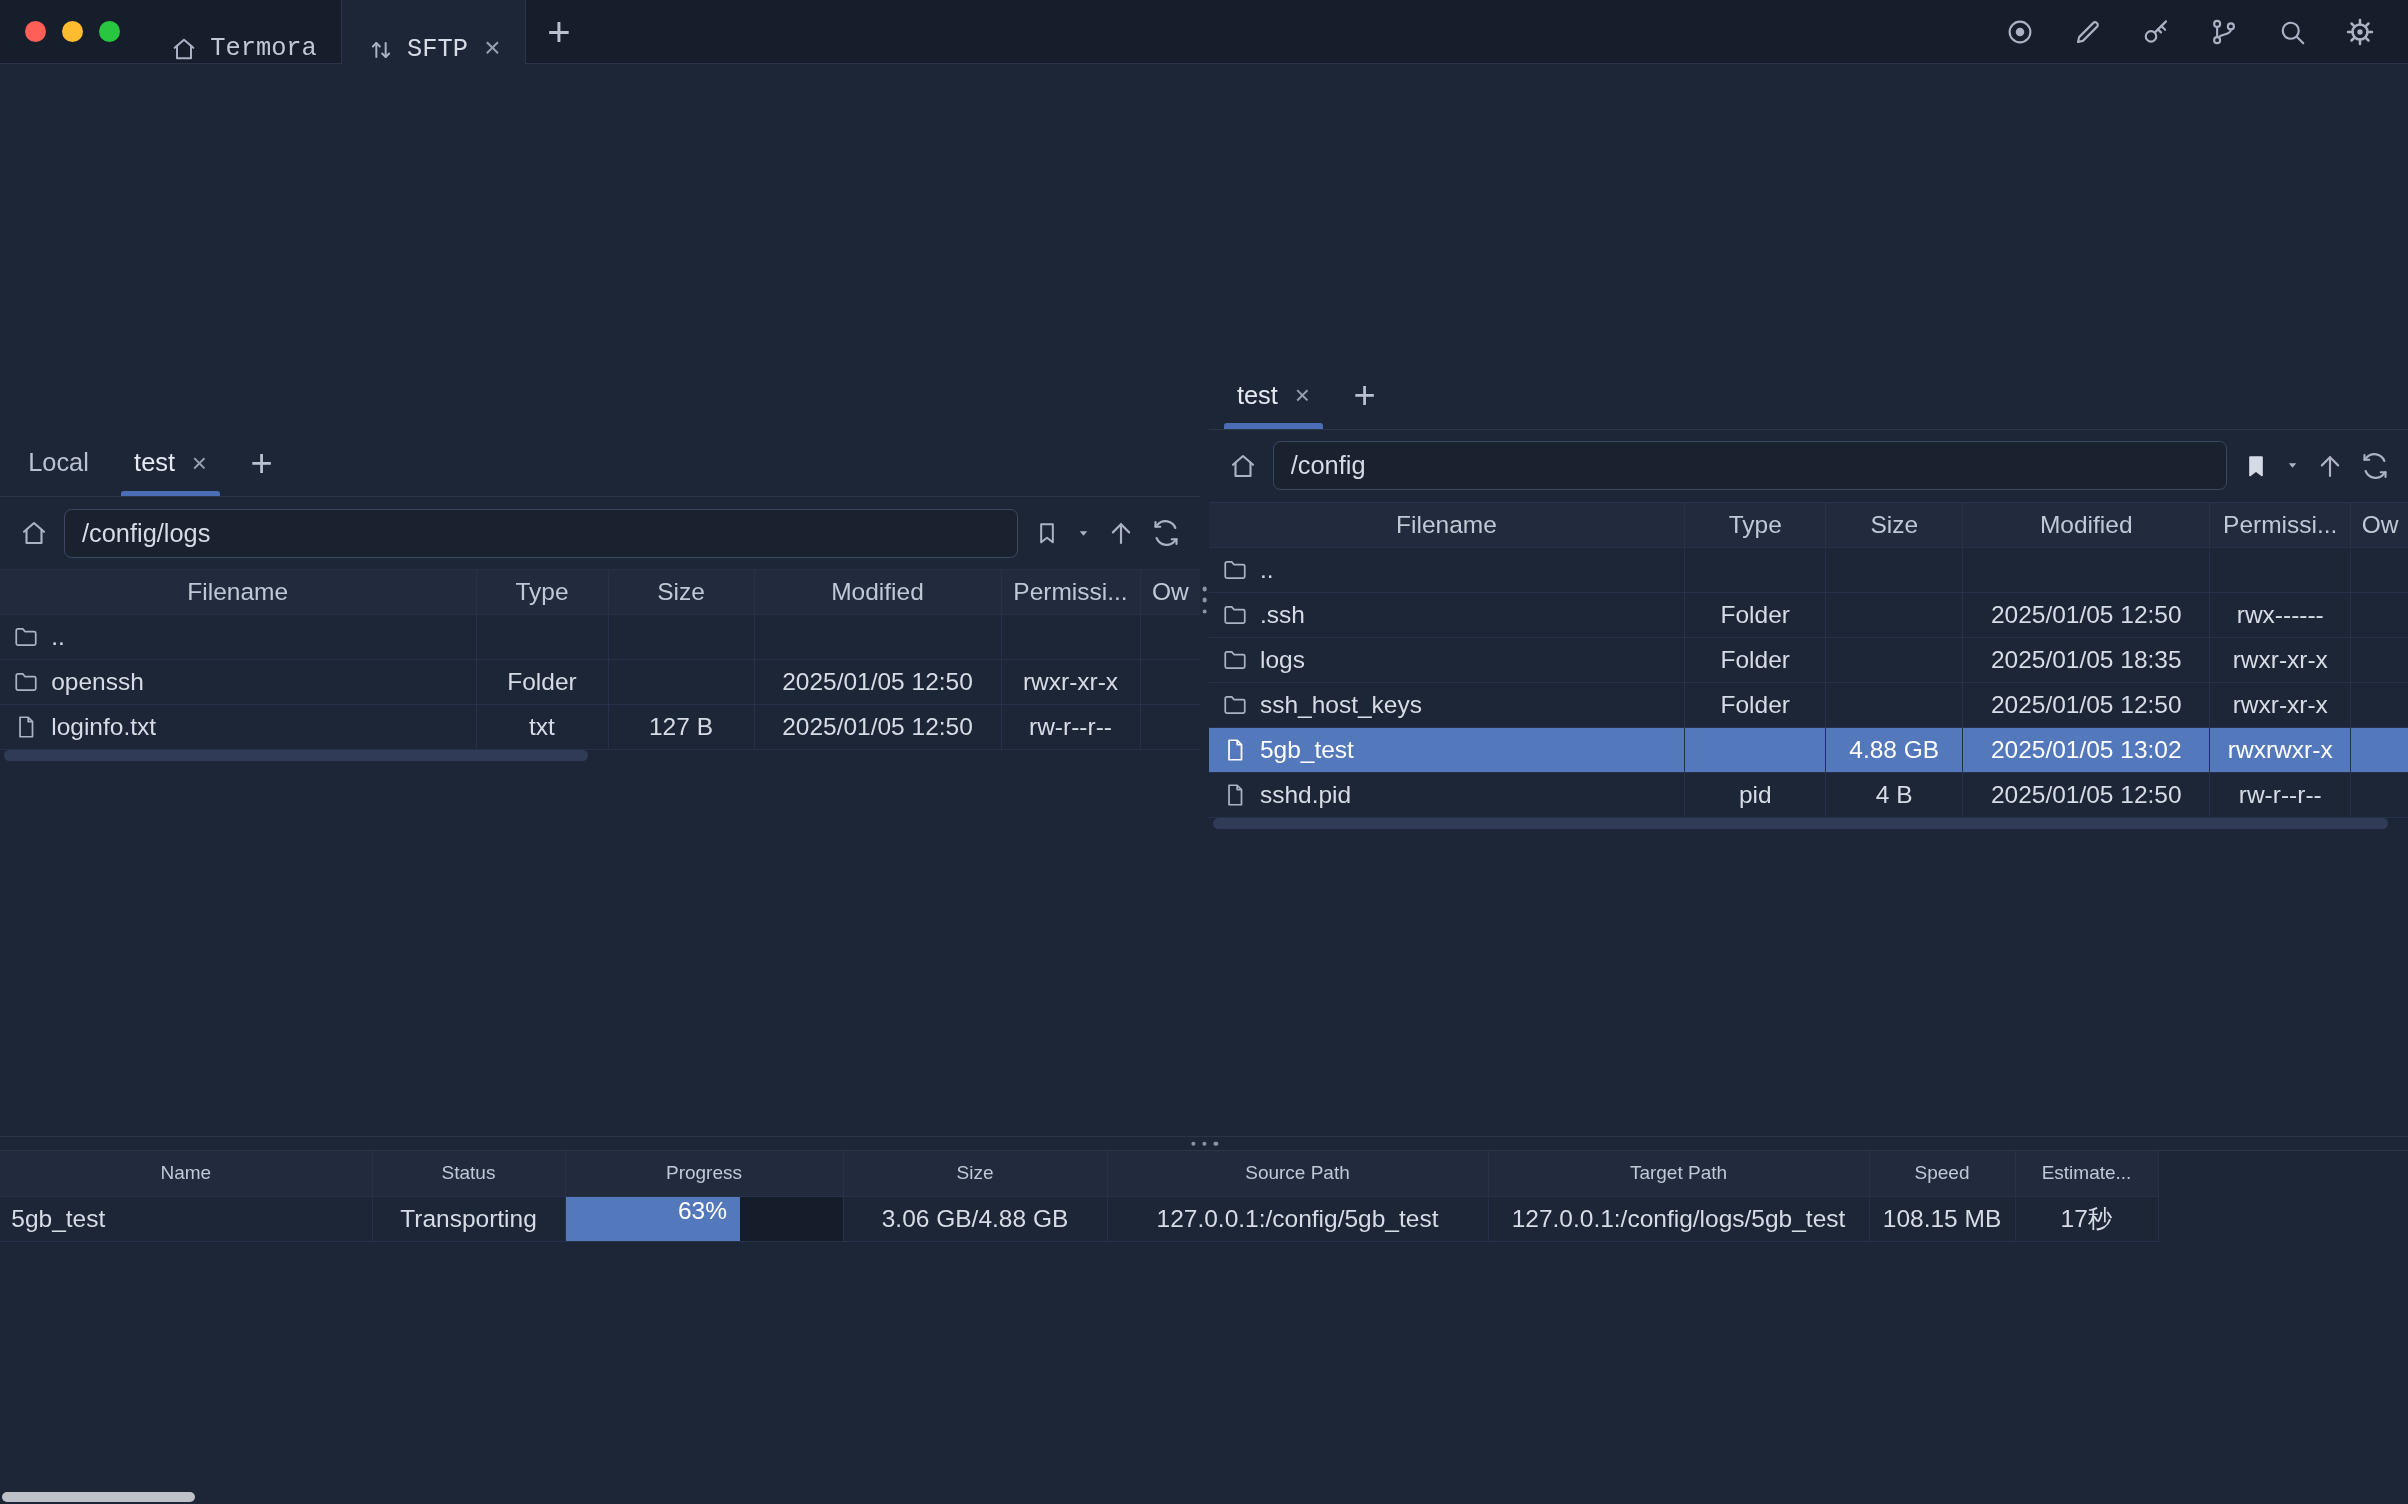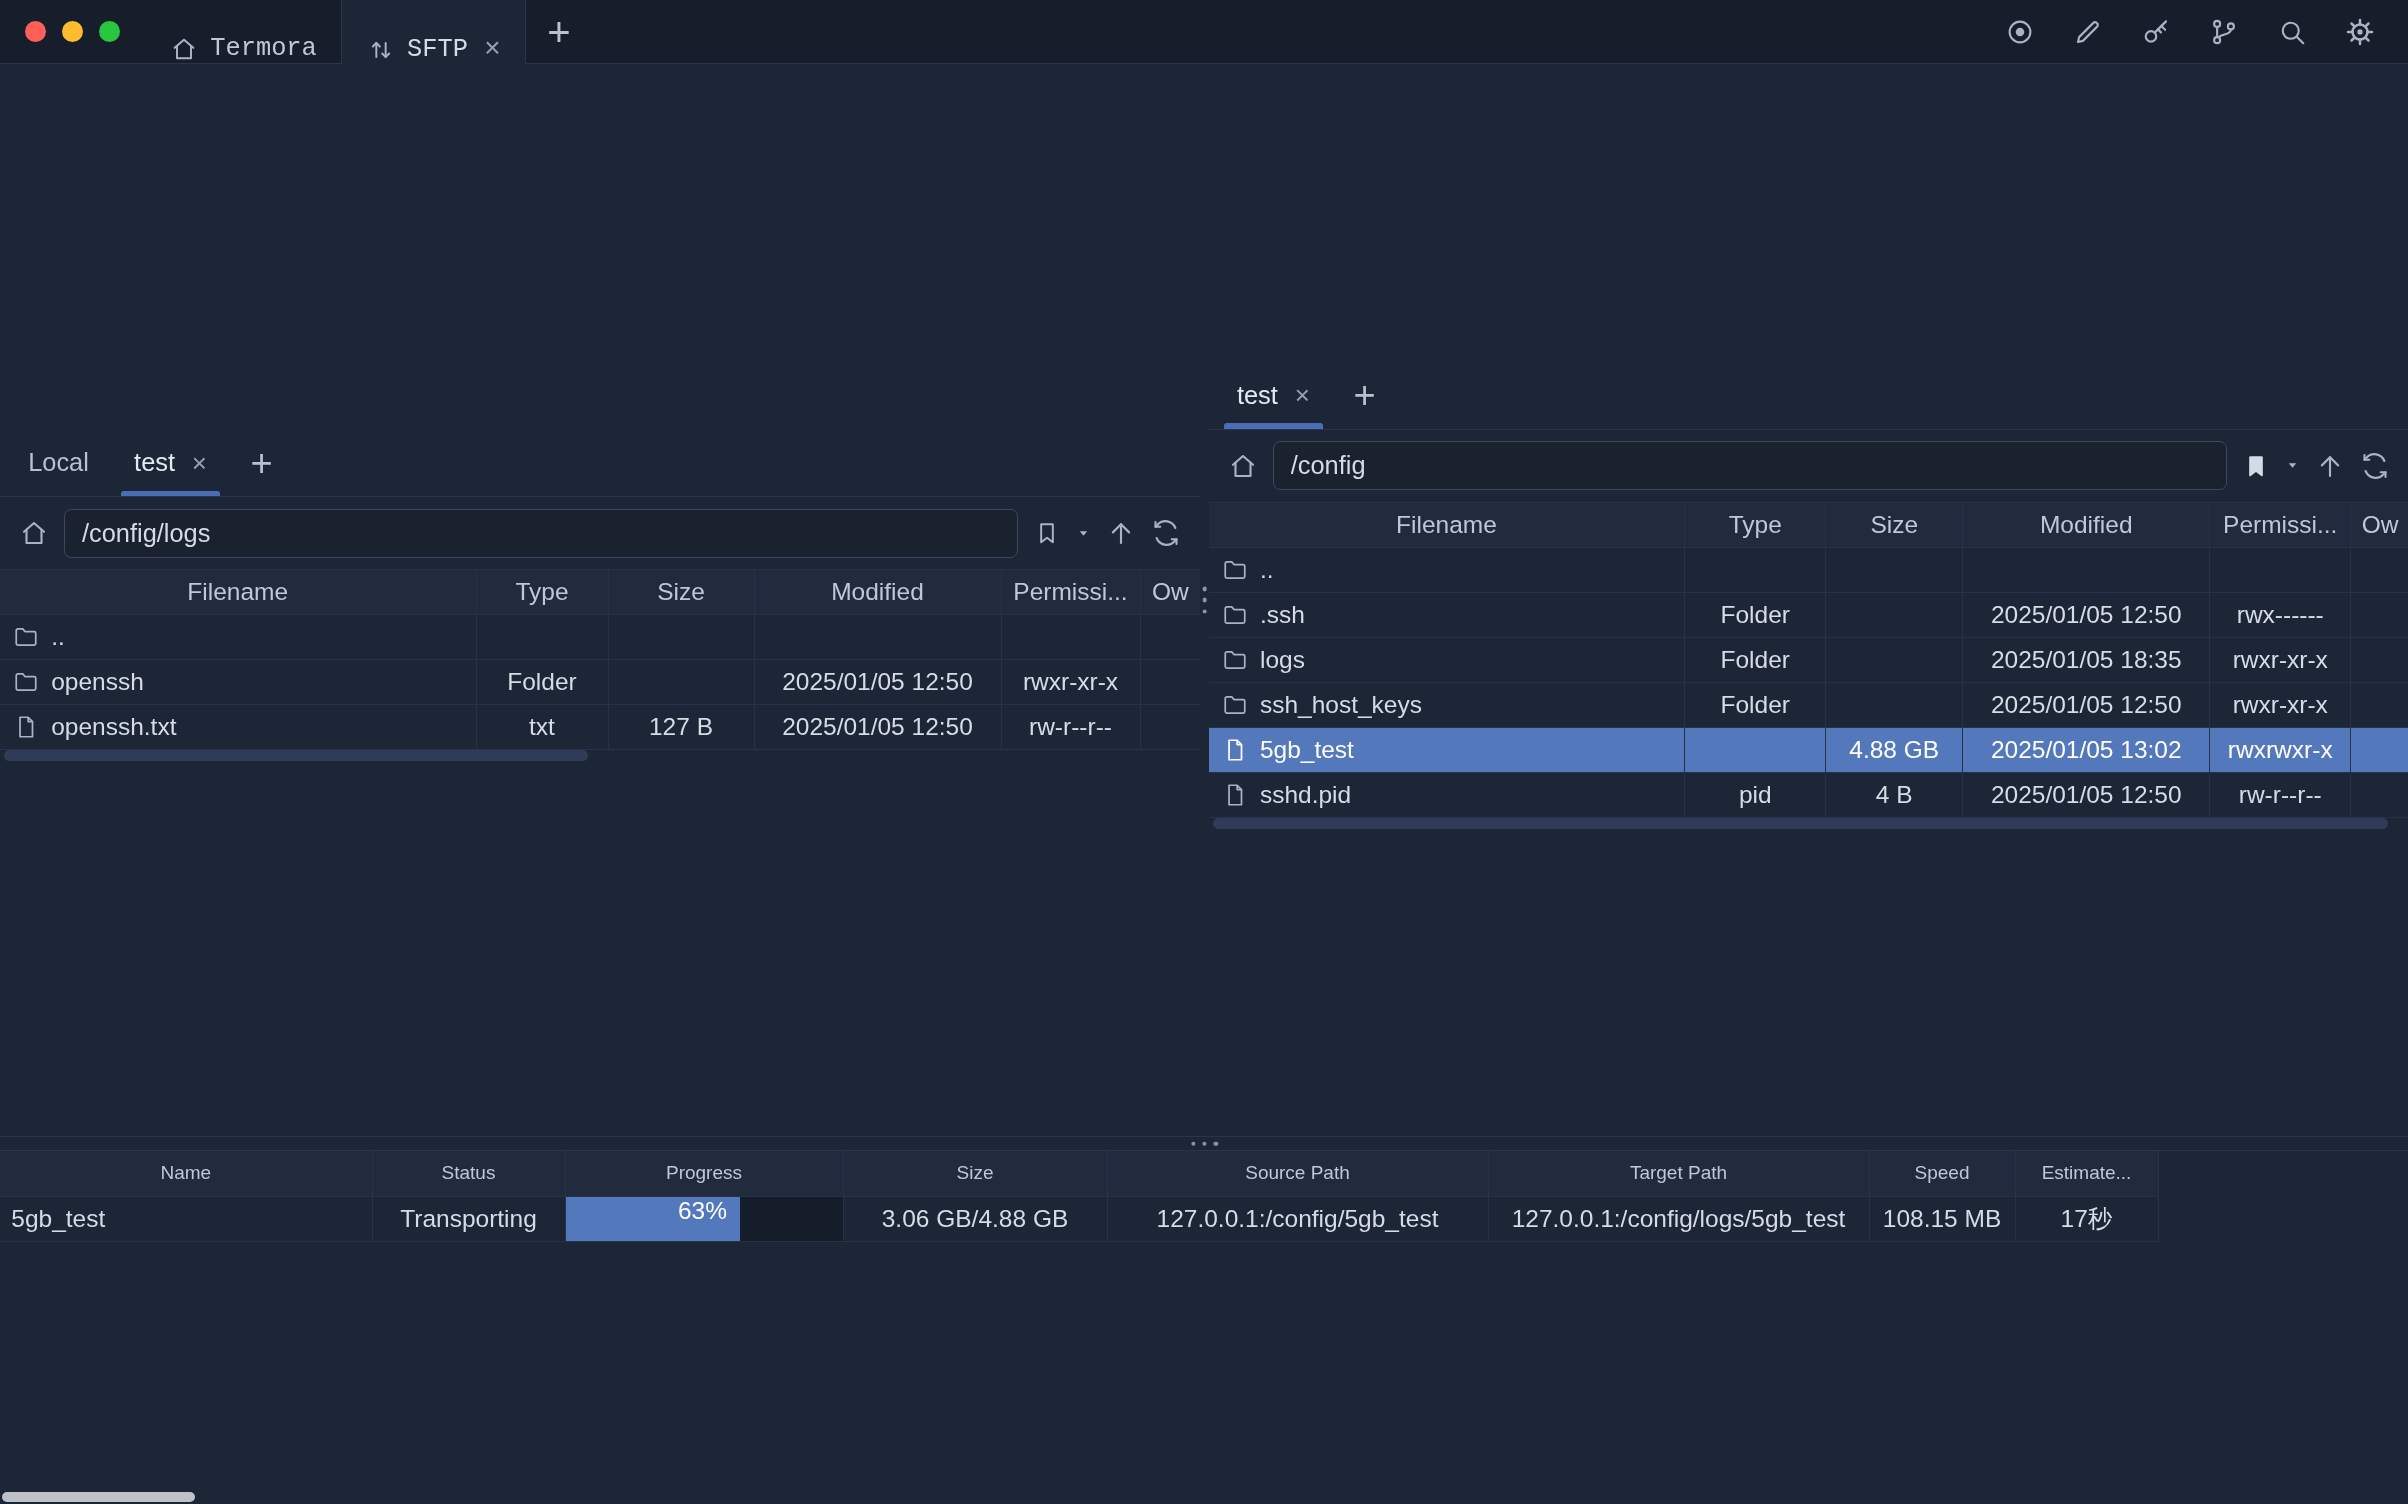--- a/index.html
+++ b/index.html
@@ -283,21 +283,21 @@
           </tr>
           <tr>
             <td class="namecell">
                 <span class="nameflex">
                   <span class="ficon">
                     <svg width="26" height="26" viewBox="0 0 24 24" fill="none" stroke="currentColor" stroke-width="1.6" stroke-linejoin="round">
                       <path d="M6.5 3h7.5l4 4v14H6.5z"></path>
                       <polyline points="14 3 14 7 18 7"></polyline>
                     </svg>
                   </span>
-                  <span class="fname">openssh.txt</span>
+                  <span class="fname">loginfo.txt</span>
                 </span>
               </td>
             <td>txt</td>
             <td>127 B</td>
             <td>2025/01/05 12:50</td>
             <td>rw-r--r--</td>
             <td></td>
           </tr>
         </tbody>
       </table>

